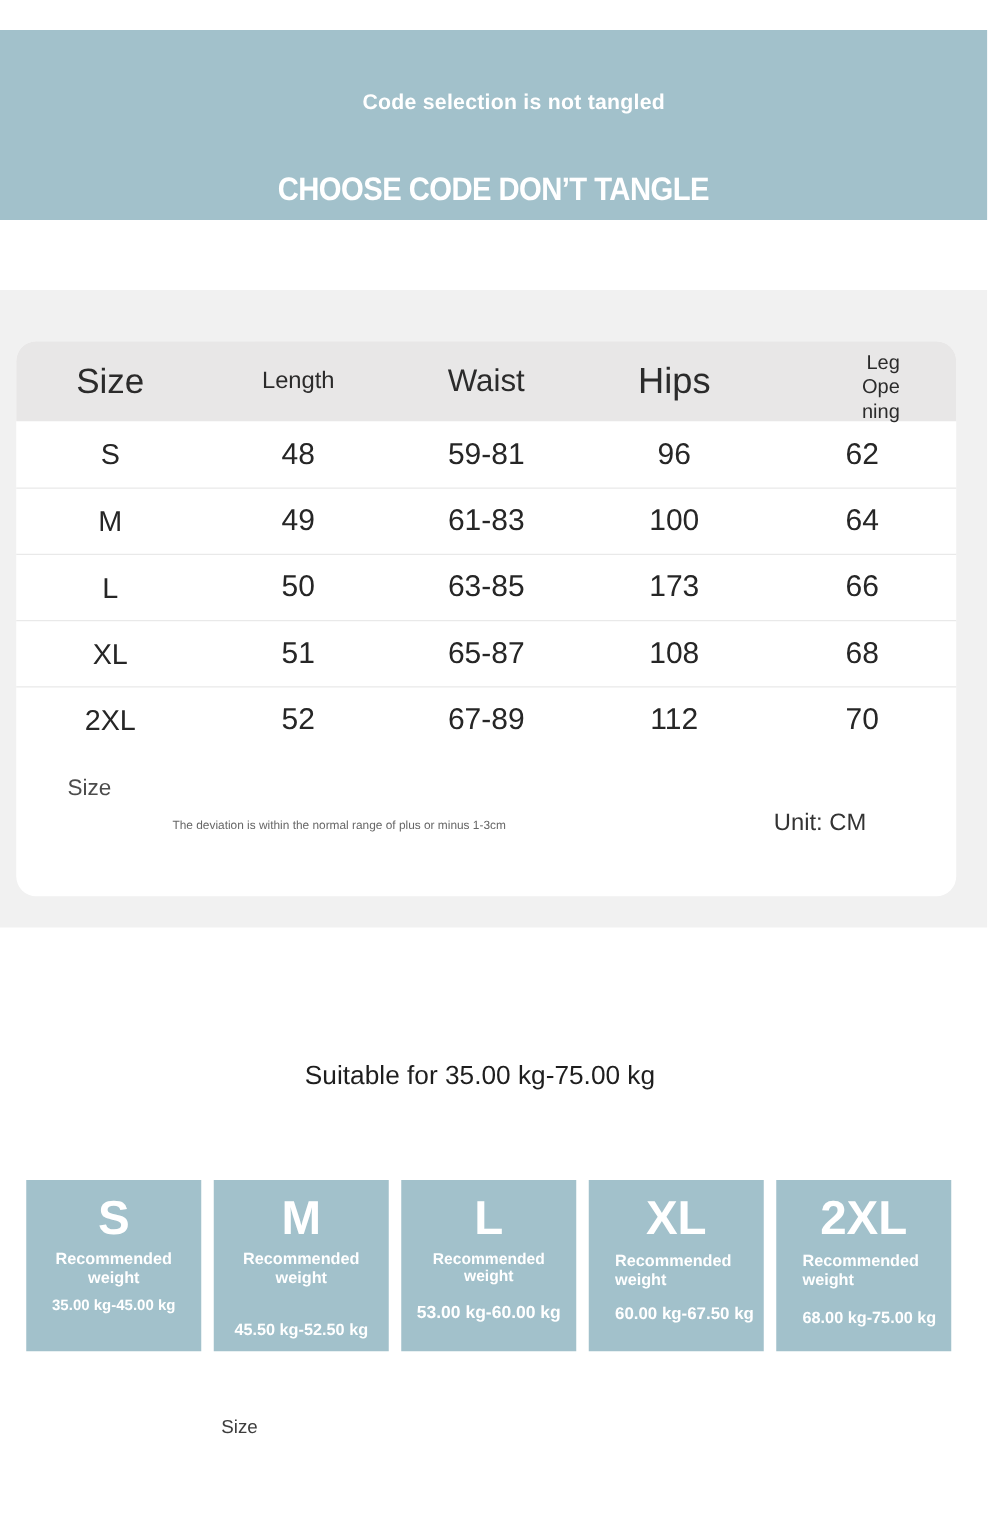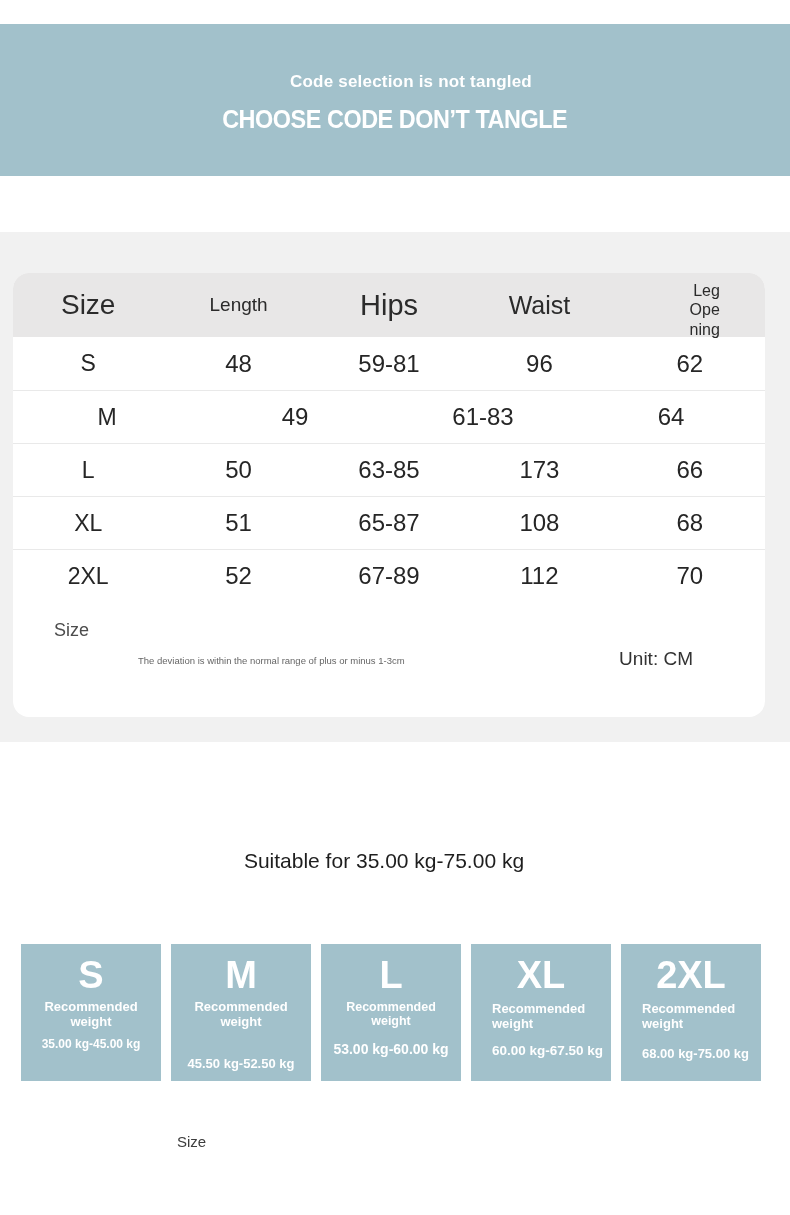--- a/index.html
+++ b/index.html
@@ -4,21 +4,21 @@
 <style>
   * { margin:0; padding:0; box-sizing:border-box; }
   html,body { background:#ffffff; }
   body { font-family:"Liberation Sans","DejaVu Sans",sans-serif; }
   .page { position:relative; width:790px; height:1215px; background:#fff; overflow:hidden; }
 
   
   .banner { position:absolute; left:0; top:24px; width:790px; height:152px; background:#a2c1cb; }
   .banner-sub { position:absolute; top:48px; left:0; width:100%; text-align:center;
                 color:#ffffff; font-size:17px; font-weight:600; letter-spacing:.2px;padding-left:32px; }
-  .banner-title { position:absolute; top:80px; left:0; width:100%; text-align:center;
+  .banner-title { position:absolute; top:112px; left:0; width:100%; text-align:center;
                   color:#ffffff; font-size:26px; font-weight:600; }
   .banner-title span { display:inline-block; transform:scaleX(.9); letter-spacing:-.5px; }
 
   
   .panel { position:absolute; left:0; top:232px; width:790px; height:510px; background:#f1f1f1; }
   .card  { position:absolute; left:13px; top:41px; width:752px; height:444px;
            background:#ffffff; border-radius:16px; }
 
   .thead { display:flex; height:64px; background:#e8e7e7; border-radius:16px 16px 0 0; }
   .thead .cell { flex:1; display:flex; align-items:center; justify-content:center; color:#2b2b2b; }
@@ -73,39 +73,40 @@
       <span>CHOOSE CODE DON’T TANGLE</span>
     </div>
   </header>
 
   <section class="panel">
     <div class="card">
 
       <div class="thead">
         <div class="cell h-size">Size</div>
         <div class="cell h-length">Length</div>
+        <div class="cell h-waist">Waist</div>
         <div class="cell h-hips">Hips</div>
-        <div class="cell h-waist">Waist</div>
         <div class="cell h-leg">
           <span class="wrap">Leg Ope ning</span>
         </div>
       </div>
 
       <div class="trow">
         <div class="cell c-size">S</div>
         <div class="cell">48</div>
         <div class="cell">59-81</div>
         <div class="cell">96</div>
         <div class="cell">62</div>
       </div>
 
       <div class="trow">
         <div class="cell c-size">M</div>
         <div class="cell">49</div>
         <div class="cell">61-83</div>
+        <div class="cell">100</div>
         <div class="cell">64</div>
       </div>
 
       <div class="trow">
         <div class="cell c-size">L</div>
         <div class="cell">50</div>
         <div class="cell">63-85</div>
         <div class="cell">173</div>
         <div class="cell">66</div>
       </div>

